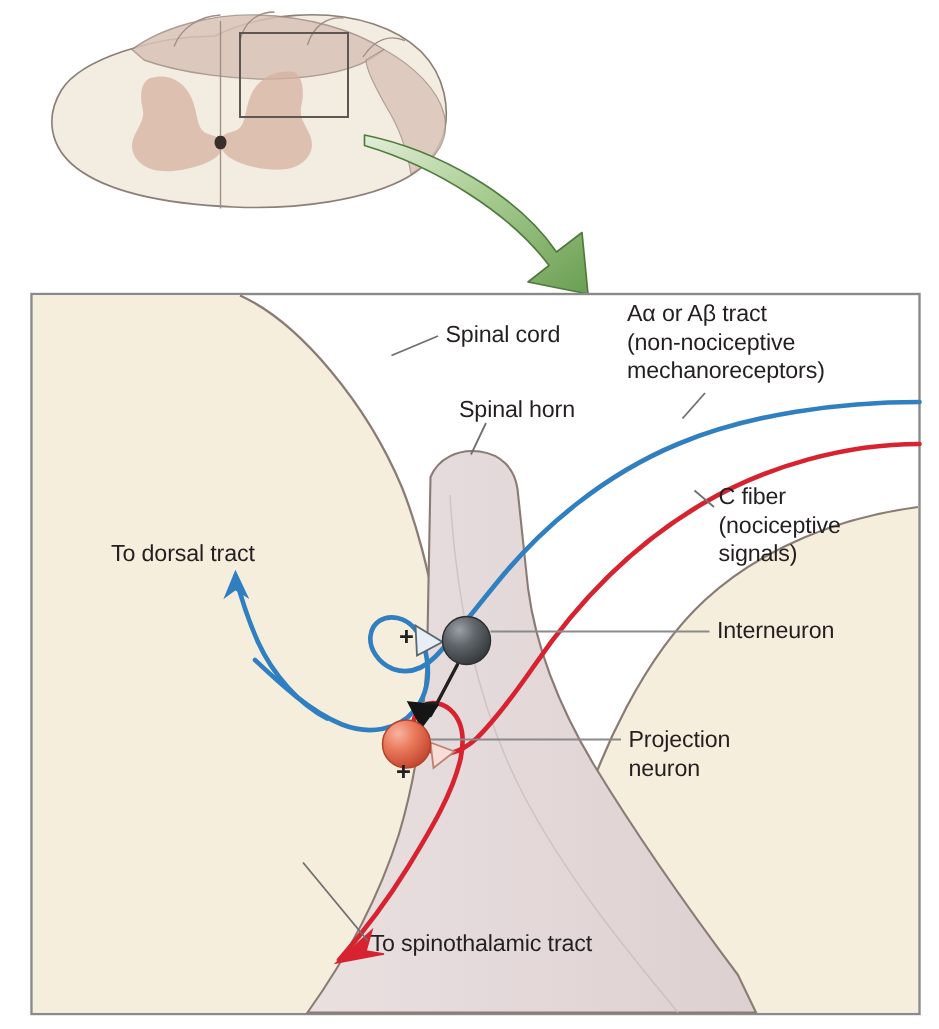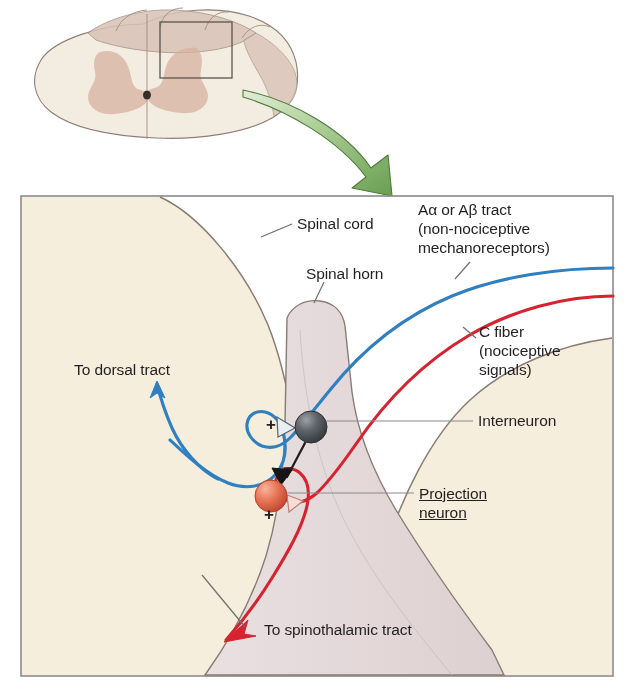--- a/index.html
+++ b/index.html
@@ -7,22 +7,22 @@
        font-family:"Liberation Sans", sans-serif;color:#231f20;}
   #figure{position:absolute;left:0;top:0;width:626px;height:686px;}
   .lbl{position:absolute;font-family:"Liberation Sans",sans-serif;
        font-size:15.5px;color:#231f20;line-height:19px;white-space:pre;letter-spacing:-0.1px;}
   #lbl-spinal-cord{left:297px;top:214px;}
   #lbl-dorsal-horn{left:306px;top:264px;}
   #lbl-aaxon{left:418px;top:200px;}
   #lbl-cfiber{left:479px;top:322px;}
   #lbl-dorsal-column{left:74px;top:360px;}
   #lbl-interneuron{left:478px;top:411px;}
-  #lbl-projection{left:419px;top:484px;text-decoration:underline;}
-  #lbl-spinothalamic{left:264px;top:620px;}
+  #lbl-projection{left:419px;top:484px;}
+  #lbl-spinothalamic{left:247px;top:620px;}
   .sign{position:absolute;font-family:"Liberation Sans",sans-serif;
         font-size:17px;font-weight:700;color:#231f20;line-height:17px;}
   #sign-plus-in{left:266px;top:416px;}
   #sign-minus{left:283px;top:459px;}
   #sign-plus-proj{left:264px;top:506px;}
 </style>
 </head>
 <body>
 
 <svg id="figure" viewBox="0 0 626 686">

